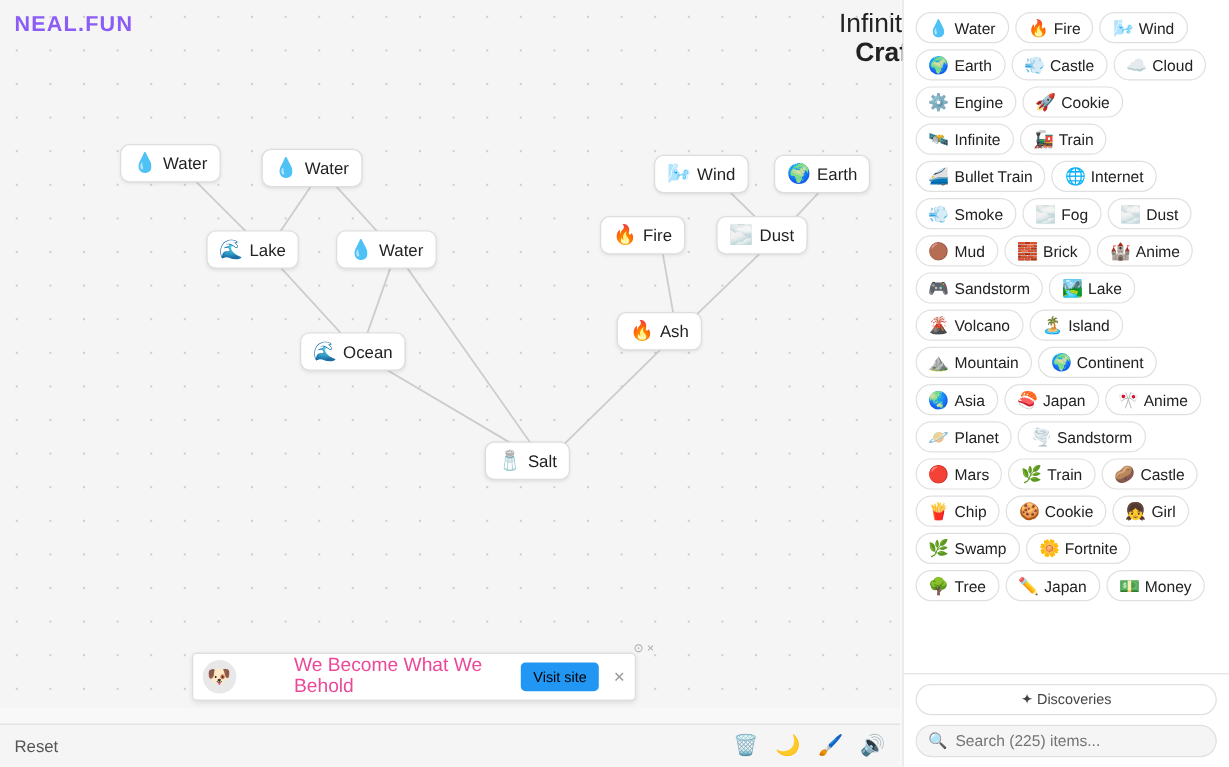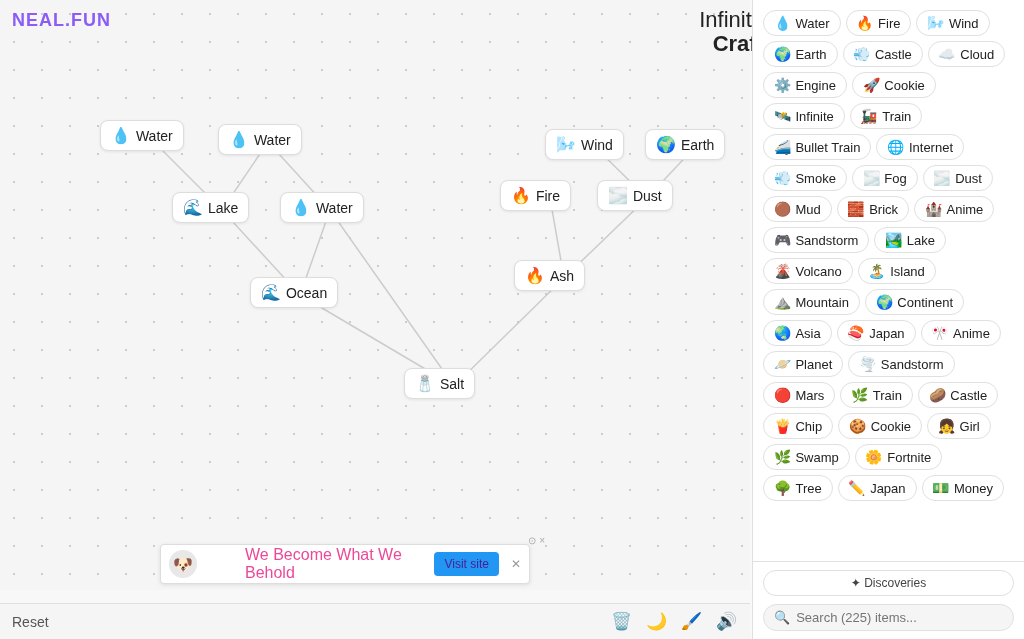--- a/index.html
+++ b/index.html
@@ -168,21 +168,21 @@
 
     #ad-text {
       font-size: 16px;
       color: #ec4899;
       flex: 1;
       margin-left: 40px;
     }
 
     #ad-visit-btn {
       background: #2196F3;
-      color: #4c1d95;
+      color: #000000;
       border: none;
       border-radius: 4px;
       padding: 5px 10px;
       font-size: 12px;
       cursor: pointer;
       white-space: nowrap;
     }
 
     #ad-x {
       font-size: 12px;

